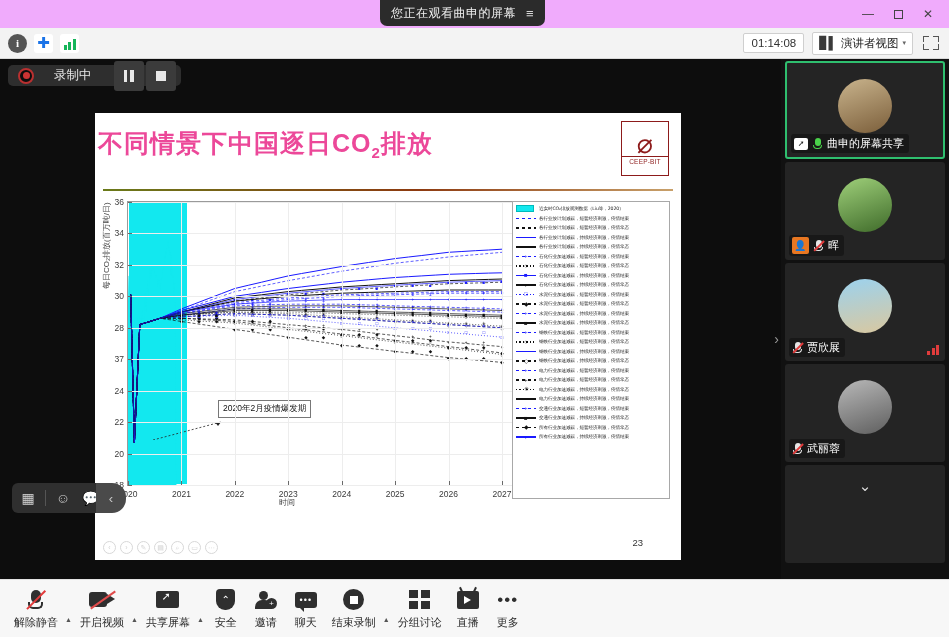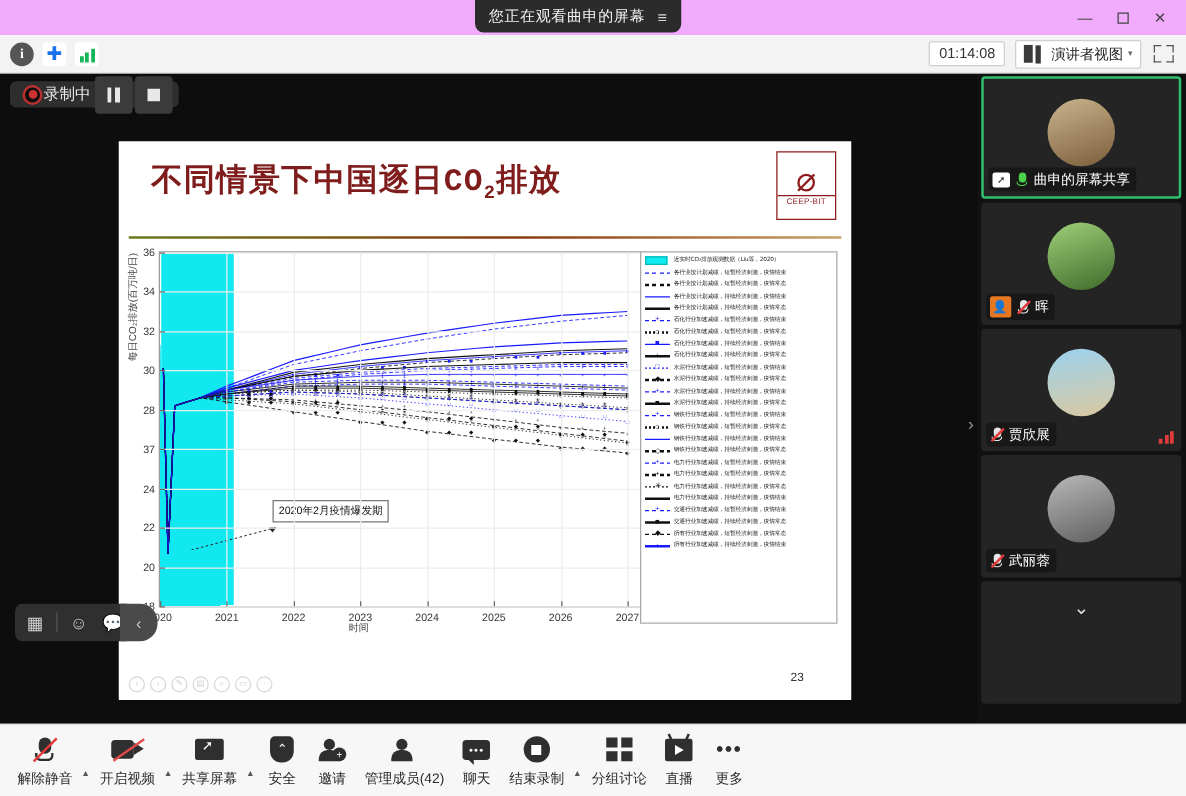--- a/index.html
+++ b/index.html
@@ -37,35 +37,35 @@
   .fs-ico i{ position:absolute; width:6px; height:6px; border:1.6px solid #555; }
   .fs-ico i:nth-child(1){ left:2px; top:3px; border-right:0; border-bottom:0;}
   .fs-ico i:nth-child(2){ right:2px; top:3px; border-left:0; border-bottom:0;}
   .fs-ico i:nth-child(3){ left:2px; bottom:3px; border-right:0; border-top:0;}
   .fs-ico i:nth-child(4){ right:2px; bottom:3px; border-left:0; border-top:0;}
 
   
   .stage{ position:absolute; left:0; top:59px; width:781px; height:520px; background:#0d0d0d; }
 
   .recbar{ position:absolute; left:8px; top:6px; height:21px; background:#2e2e2e; border-radius:5px;
-           display:flex; align-items:center; padding:0 5px 0 10px; gap:1px; }
+           display:flex; align-items:center; padding:0 5px 0 10px; gap:20px; }
   .recdot{ width:16px;height:16px;border-radius:50%; border:2px solid #b93030; background:#0d0d0d;
            display:flex;align-items:center;justify-content:center;}
   .recdot i{ width:7px;height:7px;border-radius:50%;background:#c33;display:block;}
   .rectxt{ color:#e9e9e9; font-size:12.5px; }
   .recbtns{ display:flex; gap:2px; margin-left:2px; }
   .recbtn{ width:30px;height:30px;background:#3b3b3b;border-radius:3px;display:flex;align-items:center;justify-content:center;}
   .recbtn .pausebar{ width:3.5px;height:12px;background:#e8e8e8;display:inline-block;margin:0 1.5px;}
   .recbtn .stopsq{ width:10px;height:10px;background:#e8e8e8;display:block;}
 
   
   .slide{ position:absolute; left:95px; top:54px; width:586px; height:447px; background:#fff; }
   .slide-head{ position:relative; height:78px; }
-  .slide-title{ position:absolute; left:26px; top:14px; font-family:Liberation Mono, monospace;
-                font-size:25px; font-weight:bold; color:#7f1d1d; letter-spacing:1px; }
+  .slide-title{ position:absolute; left:3px; top:14px; font-family:Liberation Sans, sans-serif;
+                font-size:25px; font-weight:bold; color:#ec4899; letter-spacing:1px; }
   .slide-title sub{ font-size:15px; }
   .logo{ position:absolute; right:12px; top:8px; width:48px; height:55px; border:1.6px solid #8d1b1b;
          display:flex; flex-direction:column; align-items:center; justify-content:center; }
   .logo .swirl{ font-size:27px; color:#8d1b1b; line-height:.9; font-family:"Liberation Serif",serif; }
   .logo .lt{ font-size:6.5px; color:#8d1b1b; letter-spacing:.2px; border-top:1px solid #8d1b1b;
              width:100%; text-align:center; padding-top:1px; }
   .rule{ position:absolute; left:8px; right:8px; top:76px; height:2px;
          background:linear-gradient(90deg,#6a7a1a 0%, #8d3a10 55%, #c8a06a 100%); }
 
   
@@ -985,29 +985,20 @@
         <span class="persona">
           <i class="head"></i>
           <i class="body"></i>
           <i class="plus">+</i>
         </span>
       </div>
       <div class="blabel">邀请</div>
     </div>
     <div class="bitem">
       <div class="bicon">
-        <span class="persona">
-          <i class="head"></i>
-          <i class="body"></i>
-        </span>
-      </div>
-      <div class="blabel">管理成员(42)</div>
-    </div>
-    <div class="bitem">
-      <div class="bicon">
         <span class="chatbub">•••</span>
       </div>
       <div class="blabel">聊天</div>
     </div>
     <div class="bitem">
       <div class="bicon">
         <span class="stoprec">
           <i></i>
         </span>
       </div>

